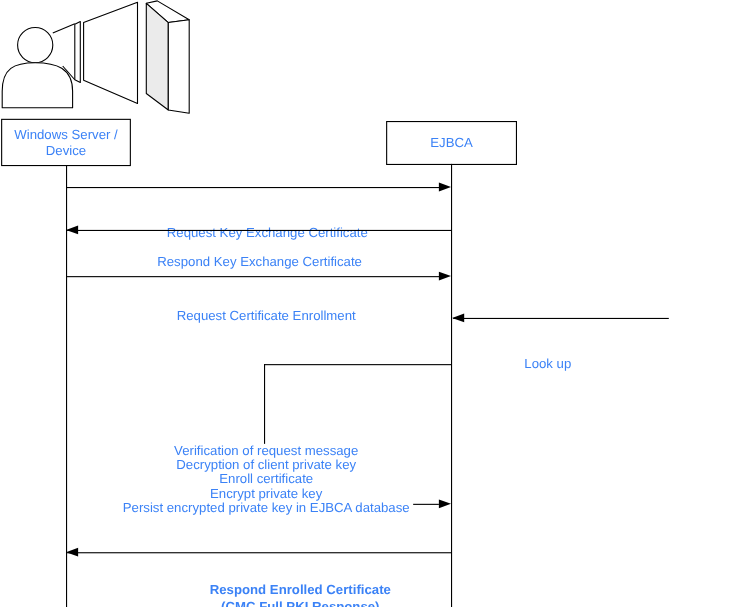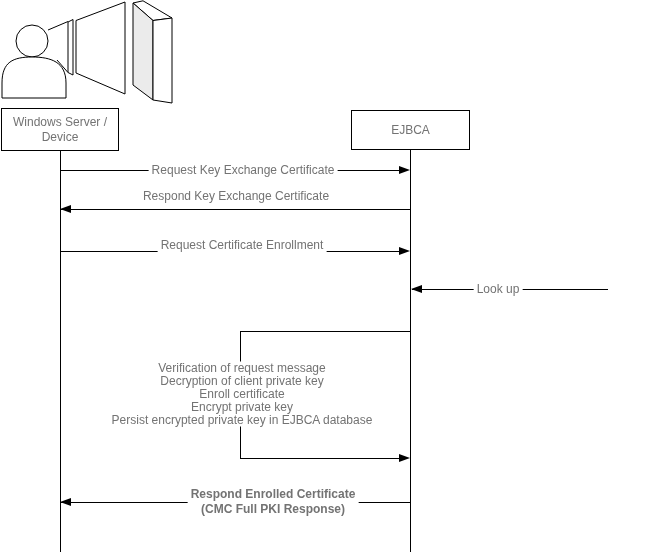--- a/index.html
+++ b/index.html
@@ -1,18 +1,18 @@
 <!DOCTYPE html>
 <html><head>
 <meta charset="utf-8">
 <style>
   html,body{margin:0;padding:0;background:#ffffff;}
   .canvas{
     position:relative;width:608px;height:552px;background:#ffffff;
-    font-family:"Liberation Sans",sans-serif;color:#737373;overflow:hidden;
+    font-family:"Liberation Sans",sans-serif;color:#3b82f6;overflow:hidden;
   }
   .icon-svg{position:absolute;left:0;top:0;}
   .actor{
     position:absolute;box-sizing:border-box;border:1px solid #000;background:#fff;
     display:flex;align-items:center;justify-content:center;
     text-align:center;font-size:12px;line-height:1.25;white-space:pre-line;
   }
   #actor-windows{left:1px;top:108px;width:118px;height:43px;}
   #actor-ejbca{left:351px;top:110px;width:119px;height:40px;}
   #actor-ad{left:550px;top:110px;width:121px;height:40px;}
@@ -21,21 +21,21 @@
   #lifeline-ejbca{left:410px;top:149px;height:403px;}
   #lifeline-ad{left:610px;top:149px;height:403px;}
   .hline{position:absolute;height:1px;background:#000;}
   .vline{position:absolute;width:1px;background:#000;}
   .arrow-right{position:absolute;width:0;height:0;
     border-top:4px solid transparent;border-bottom:4px solid transparent;border-left:11px solid #000;}
   .arrow-left{position:absolute;width:0;height:0;
     border-top:4px solid transparent;border-bottom:4px solid transparent;border-right:11px solid #000;}
   .msg-label{
     position:absolute;transform:translate(-50%,-50%);background:#fff;
-    padding:0 3px;font-size:12px;line-height:1.25;text-align:center;white-space:pre-line;
+    padding:0 3px;font-size:12px;line-height:1.25;text-align:center;white-space:pre-line;margin-top:42px;
   }
   .self-note{line-height:13px;}
   
   #m1-line{left:60px;top:170px;width:340px;}  #m1-arrow{left:399px;top:166px;}  #m1-label{left:243px;top:170px;}
   
   #m2-line{left:61px;top:209px;width:349px;}  #m2-arrow{left:60px;top:205px;}   #m2-label{left:236px;top:196px;}
   
   #m3-line{left:60px;top:251px;width:340px;}  #m3-arrow{left:399px;top:247px;}  #m3-label{left:242px;top:245px;}
   
   #m4-line{left:412px;top:289px;width:198px;} #m4-arrow{left:411px;top:285px;}  #m4-label{left:498px;top:289px;text-align:right;}

